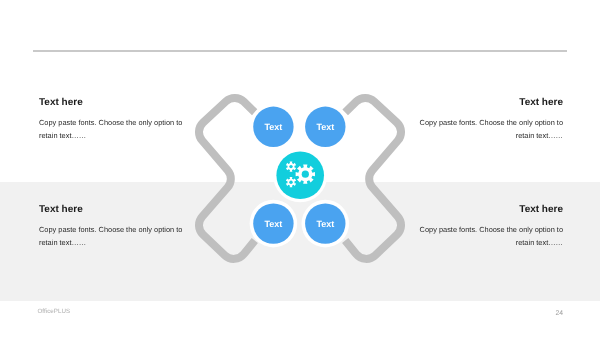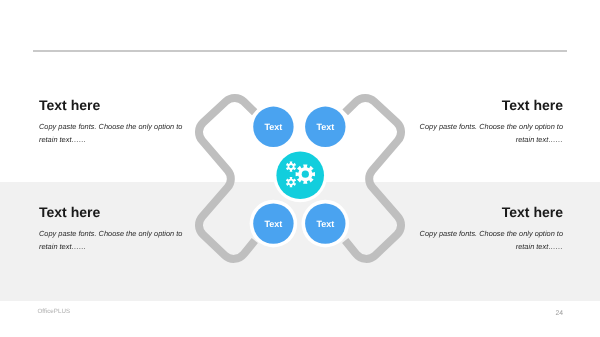--- a/index.html
+++ b/index.html
@@ -1,22 +1,22 @@
 <!DOCTYPE html>
 <html><head>
 <meta charset="utf-8">
 <style>
   html,body{margin:0;padding:0;}
   body{width:600px;height:337px;background:#fff;font-family:"Liberation Sans",sans-serif;overflow:hidden;position:relative;-webkit-font-smoothing:antialiased;text-rendering:geometricPrecision;}
   .slide{position:absolute;inset:0;background:#fff;}
   .band{position:absolute;left:0;right:0;top:182px;height:119px;background:#f1f1f1;}
   .rule{position:absolute;left:33px;top:50px;width:534px;height:2px;background:#c9c9c9;}
   .blk{position:absolute;width:146px;}
-  .blk h3{margin:0;font-size:14px;font-weight:bold;color:#1a1a1a;letter-spacing:0;line-height:1;}
-  .blk p{margin:9px 0 0;font-size:7.4px;line-height:12.5px;color:#2b2b2b;font-style:italic;}
+  .blk h3{margin:0;font-size:10px;font-weight:bold;color:#1a1a1a;letter-spacing:0;line-height:1;}
+  .blk p{margin:9px 0 0;font-size:7.4px;line-height:12.5px;color:#2b2b2b;}
   #b-tl{left:39px;top:98px;}
   #b-tr{left:417px;top:98px;text-align:right;}
   #b-bl{left:39px;top:205px;}
   #b-br{left:417px;top:205px;text-align:right;}
   .footer-brand{position:absolute;left:37.5px;top:308px;font-size:6.2px;color:#adadad;letter-spacing:0.05px;}
   .footer-page{position:absolute;right:37px;top:309.5px;font-size:6.8px;color:#9b9b9b;}
   svg.graphic{position:absolute;left:0;top:0;width:600px;height:337px;}
 </style>
 </head>
 <body>

